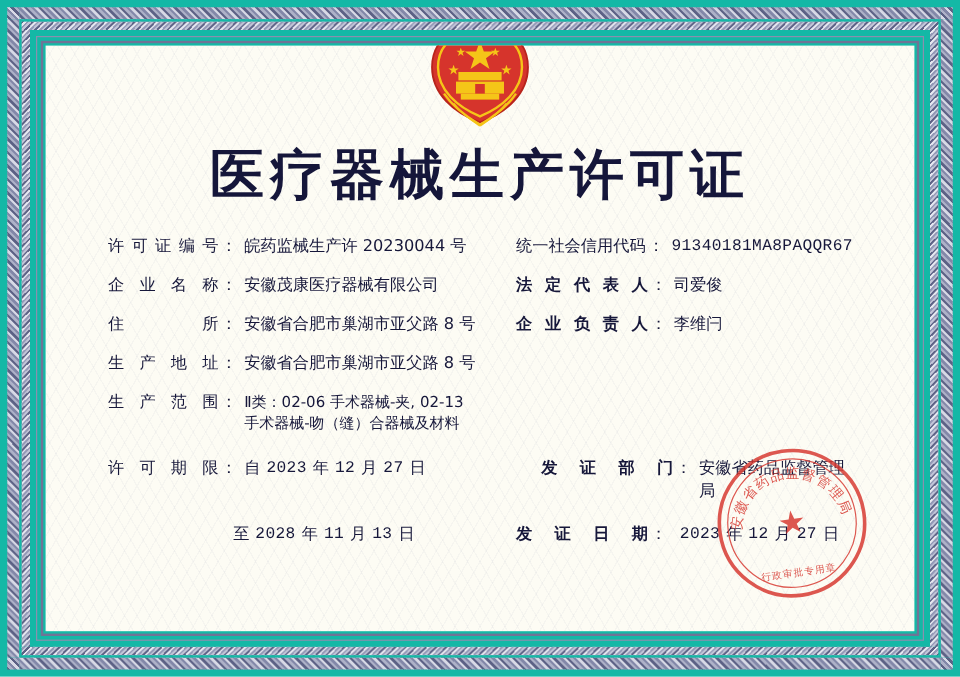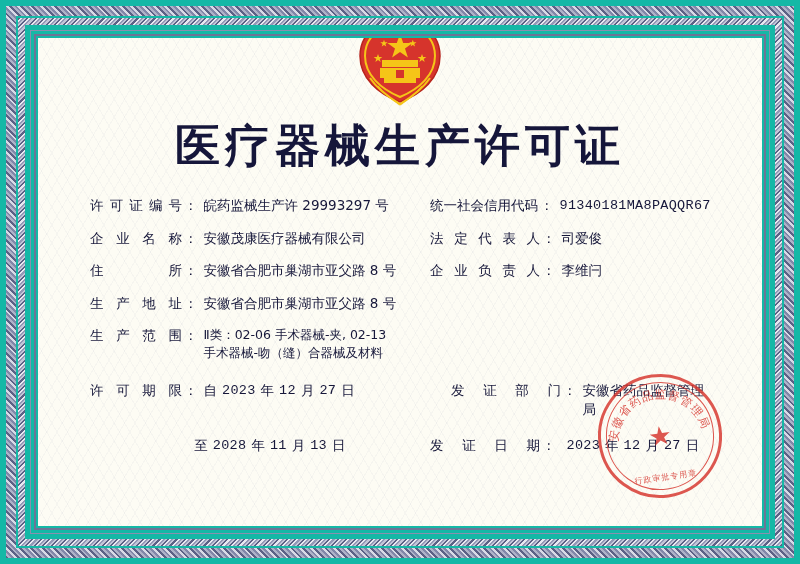--- a/index.html
+++ b/index.html
@@ -149,21 +149,21 @@
     align-items: flex-start;
   }
 
   .lbl {
     font-size: 13.5px;
     color: #16173a;
     white-space: nowrap;
     flex: none;
   }
   .lbl-w5 { width: 92px; display: inline-block; text-align: justify; text-align-last: justify; }
-  .lbl-w6 { width: 110px; display: inline-block; text-align: justify; text-align-last: justify; }
+  .lbl-w6 { width: 110px; display: inline-block; text-align: justify; text-align-last: justify; font-weight: bold; }
   .colon { padding: 0 6px 0 2px; }
   .val {
     font-size: 13.5px;
     color: #16173a;
   }
   .val-small { font-size: 12.5px; }
 
   .stack-line { display: block; }
 
   .mono-num { font-family: Liberation Mono, monospace; letter-spacing: 0.3px; }
@@ -257,21 +257,21 @@
     </div>
 
     <div class="title">医疗器械生产许可证</div>
 
     <div class="content">
 
       <div class="row">
         <div class="col-left">
           <span class="lbl lbl-w5">许可证编号</span>
           <span class="lbl colon">：</span>
-          <span class="val">皖药监械生产许 29993297 号</span>
+          <span class="val">皖药监械生产许 20230044 号</span>
         </div>
         <div class="col-right">
           <span class="lbl">统一社会信用代码</span>
           <span class="lbl colon">：</span>
           <span class="val mono-num">91340181MA8PAQQR67</span>
         </div>
       </div>
 
       <div class="row">
         <div class="col-left">

